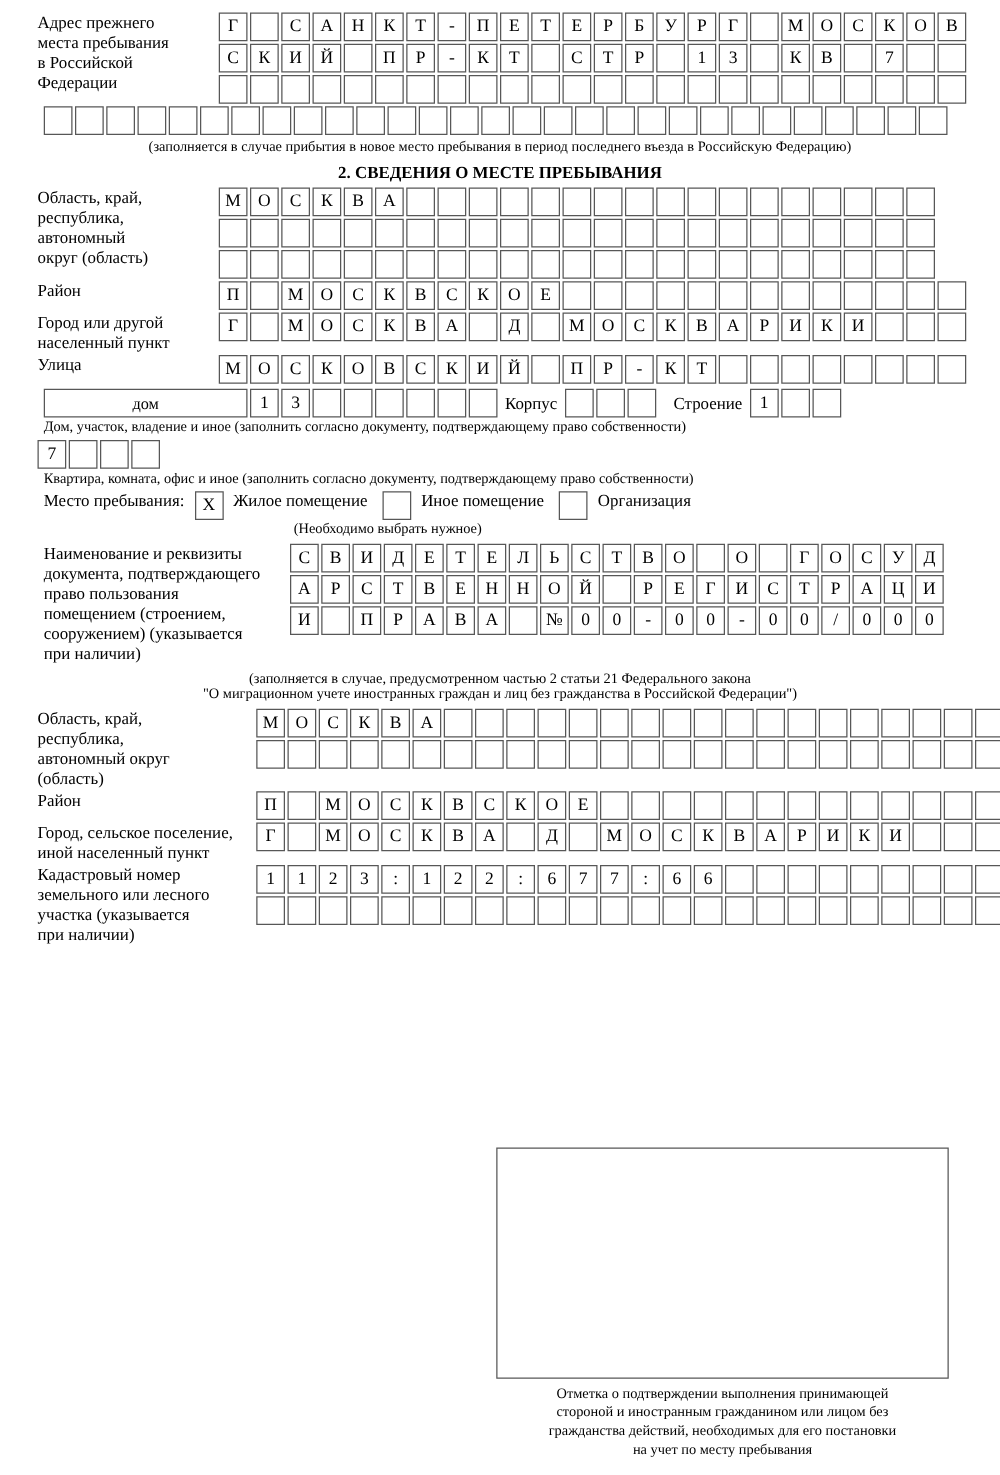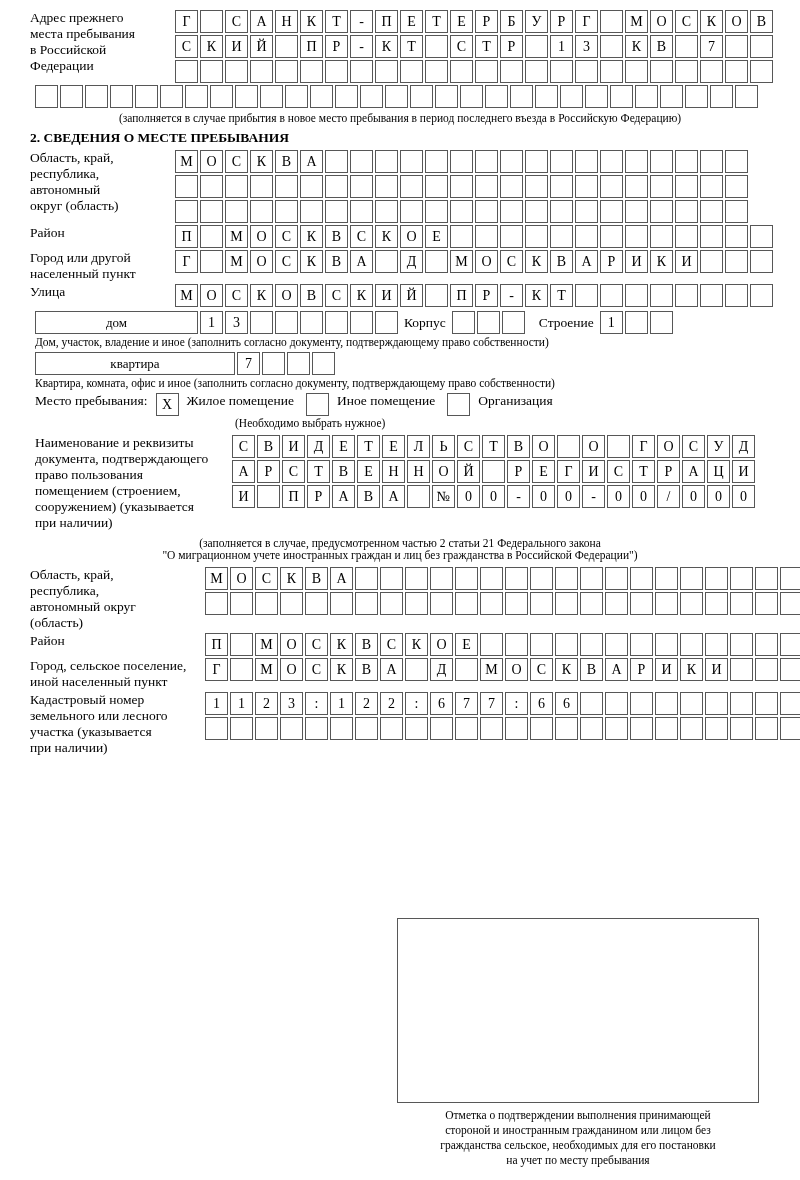--- a/index.html
+++ b/index.html
@@ -41,21 +41,21 @@
     font-size:13px;
     line-height:21px;
     text-align:center;
     margin-right:2px;
   }
 
   .mt2 { margin-top:2px; }
   .mt4 { margin-top:4px; }
   .mt6 { margin-top:6px; }
 
-  .sect-title { font-weight:bold; font-size:13.5px; }
+  .sect-title { font-weight:bold; font-size:13.5px; text-align:center; }
 
   .lab-col { width:145px; flex:0 0 145px; }
   .lab-col-2 { width:175px; flex:0 0 175px; }
 
   .checkbox {
     width:23px; height:23px; border:1px solid #575757; box-sizing:border-box;
     display:inline-block; text-align:center; font-size:14px; line-height:21px;
     vertical-align:middle;
   }
 
@@ -404,21 +404,20 @@
     <div class="lbl" style="margin:0 6px 0 12px;">Строение</div>
     <div class="comb" id="st">
         <div class="cell">1</div>
         <div class="cell"></div>
         <div class="cell"></div>
       </div>
   </div>
   <div class="small mt2" style="margin-left:5px;">Дом, участок, владение и иное (заполнить согласно документу, подтверждающему право собственности)</div>
 
   <div class="row mt4" style="align-items:center;">
-    <div class="linebox" style="width:200px; margin-left:5px;">квартира</div>
     <div class="comb" id="fl">
         <div class="cell">7</div>
         <div class="cell"></div>
         <div class="cell"></div>
         <div class="cell"></div>
       </div>
   </div>
   <div class="small mt2" style="margin-left:5px;">Квартира, комната, офис и иное (заполнить согласно документу, подтверждающему право собственности)</div>
 
   <div class="row mt4" style="align-items:flex-start;">
@@ -703,17 +702,17 @@
           <div class="cell"></div>
           <div class="cell"></div>
         </div>
     </div>
   </div>
 
   <div class="note-box"></div>
   <div class="note-cap">
     <div>Отметка о подтверждении выполнения принимающей</div>
     <div>стороной и иностранным гражданином или лицом без</div>
-    <div>гражданства сельское, необходимых для его постановки</div>
+    <div>гражданства действий, необходимых для его постановки</div>
     <div>на учет по месту пребывания</div>
   </div>
 
 </div>
 
 </body></html>

